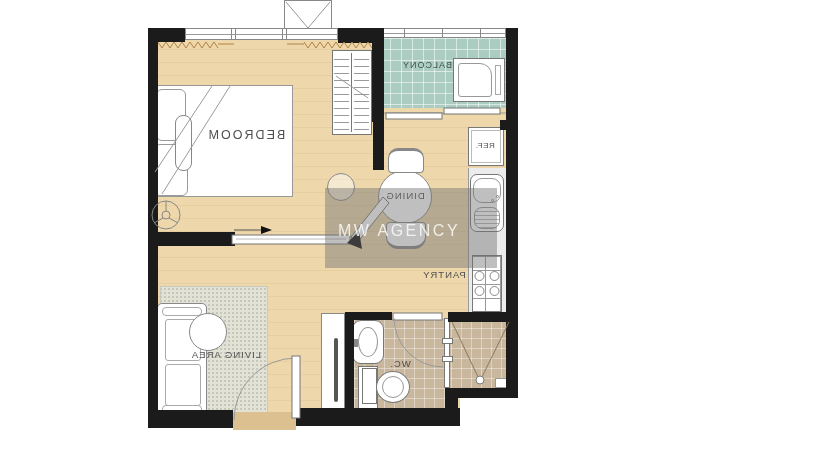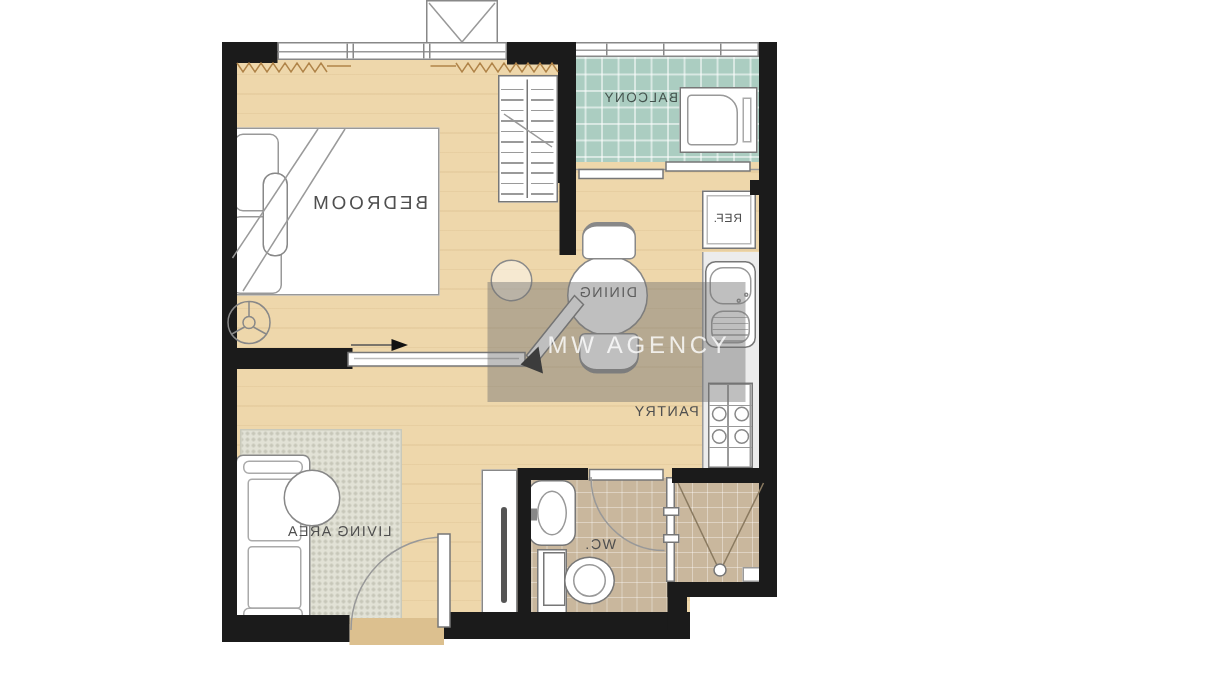--- a/index.html
+++ b/index.html
@@ -189,16 +189,16 @@
 
       <div class="label" style="left:238px;top:128px;width:92px;font-size:12.5px;letter-spacing:2px;">BEDROOM</div>
       <div class="label" style="left:72px;top:60px;width:62px;font-size:9px;letter-spacing:1px;color:#44524d;">BALCONY</div>
       <div class="label" style="left:100px;top:190px;width:50px;font-size:9.5px;letter-spacing:1px;">DINING</div>
       <div class="label" style="left:62px;top:269px;width:48px;font-size:9.5px;letter-spacing:1px;">PANTRY</div>
       <div class="label" style="left:268px;top:349px;width:72px;font-size:9.5px;letter-spacing:1px;">LIVING  AREA</div>
       <div class="label" style="left:112px;top:358px;width:36px;font-size:9.5px;letter-spacing:1px;">WC.</div>
     </div>
 
     <div class="wm-band" style="left:185px;top:188px;width:172px;height:80px;">
-      <div class="wm-text" style="left:40px;top:34px;text-align:right;">MW AGENCY</div>
+      <div class="wm-text" style="left:13px;top:34px;text-align:right;">MW AGENCY</div>
     </div>
   </div>
 </div>
 
 </body></html>

